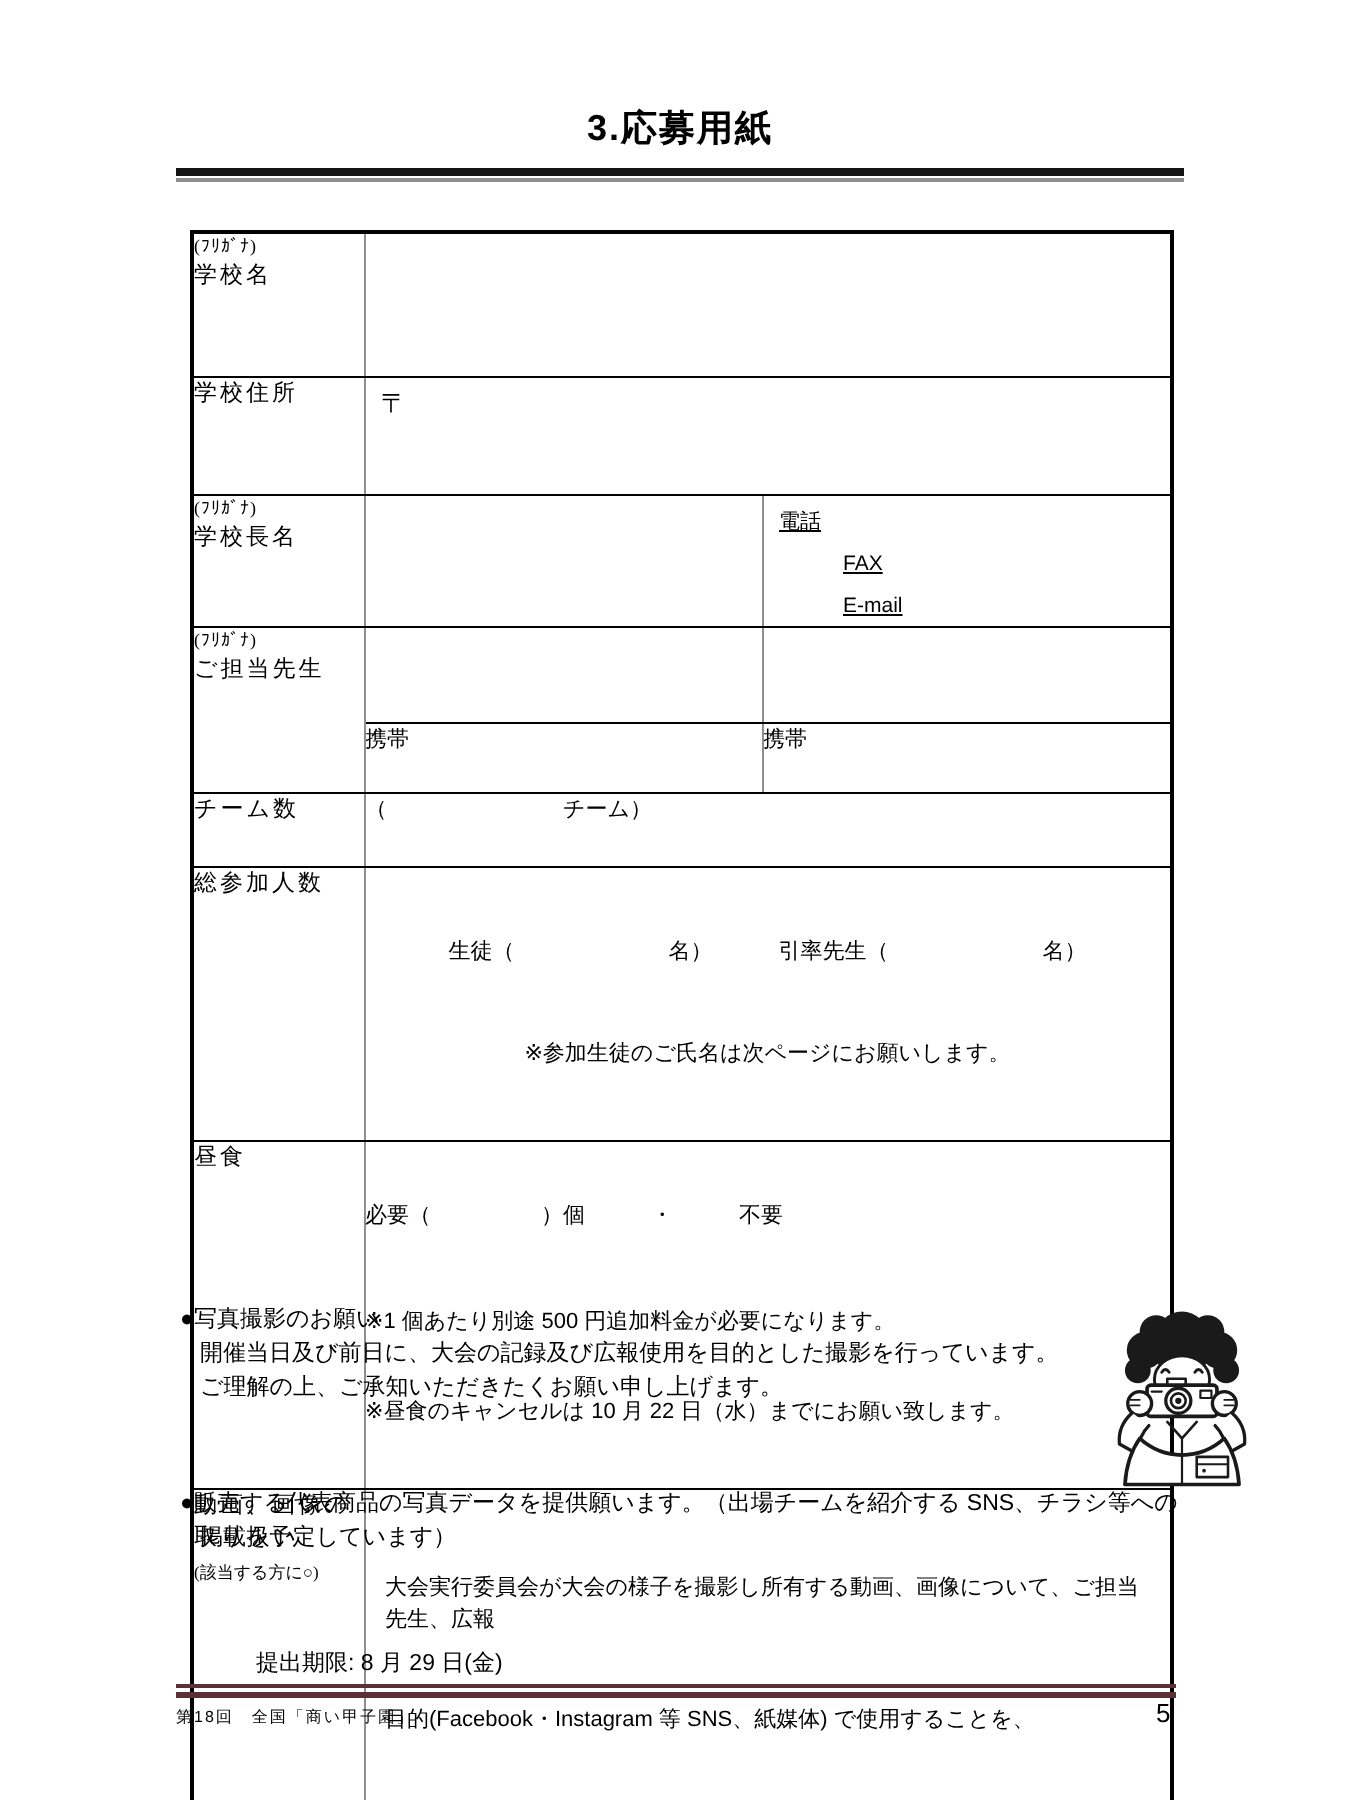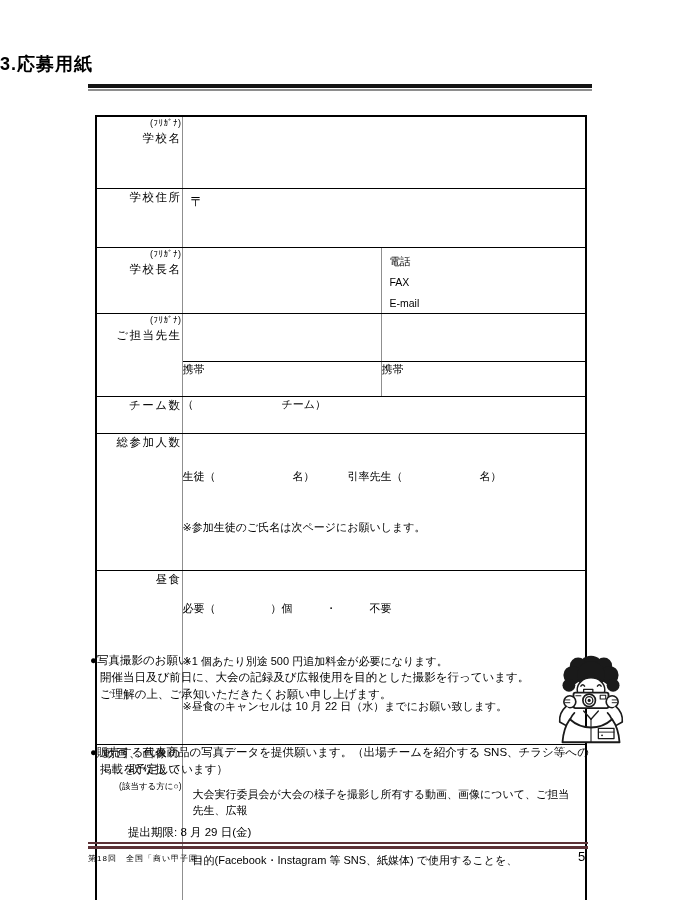--- a/index.html
+++ b/index.html
@@ -3,45 +3,45 @@
 <meta charset="utf-8">
 <style>
   html,body { margin:0; padding:0; background:#fff; }
   .page {
     position:relative; width:680px; height:900px; background:#ffffff;
     font-family:"Liberation Sans","DejaVu Sans",sans-serif; color:#000;
     overflow:hidden;
   }
   .page-title {
     position:absolute; top:52px; left:0; width:100%;
-    font-size:18px; font-weight:bold; letter-spacing:1px;
+    text-align:center; font-size:18px; font-weight:bold; letter-spacing:1px;
   }
   .title-rule-black { position:absolute; left:88px; top:84px; width:504px; height:4px; background:#141414; }
   .title-rule-gray  { position:absolute; left:88px; top:89px; width:504px; height:2px; background:#8e8e8e; }
 
   table.form-table {
     position:absolute; left:95px; top:115px; width:490px;
     border-collapse:collapse; table-layout:fixed;
     border:2px solid #000;
   }
   table.form-table td {
     border-top:1.5px solid #000; border-bottom:1.5px solid #000;
     border-left:1px solid #8f8f8f; border-right:1px solid #8f8f8f;
     padding:0; font-size:11px; vertical-align:top; overflow:hidden;
   }
-  td.label-cell { text-align:right; vertical-align:middle; }
+  td.label-cell { text-align:left; vertical-align:middle;font-family:Liberation Serif, serif; }
   .furigana { font-size:9px; letter-spacing:0.5px; line-height:13px; }
   .label-text { font-size:11.5px; letter-spacing:1.5px; line-height:16px; }
   .label-small { font-size:8.5px; letter-spacing:0; line-height:13px; margin-top:3px; }
   .postal-mark { font-size:13px; padding:4px 0 0 8px; }
-  .contact-line { padding:6px 0 0 8px; font-size:10.5px; line-height:14px; }
-  .contact-line + .contact-line { padding-top:7px; }
+  .contact-line { padding:6px 0 0 8px; font-size:10.5px; line-height:14px;text-decoration:underline; }
+  .contact-line + .contact-line { padding-top:7px;margin-left:32px; }
   .mobile-cell { padding:10px 0 0 8px; font-size:11px; }
   .fill-line { padding:11px 0 0 12px; font-size:11px; white-space:pre-wrap; }
-  .two-line { padding:8px 0 0 12px; font-size:11px; line-height:17px; white-space:pre-wrap; }
+  .two-line { padding:8px 0 0 12px; font-size:11px; line-height:17px; white-space:pre-wrap;text-align:center; }
   .lunch-cell { padding:7px 0 0 12px; font-size:11px; line-height:15px; white-space:pre-wrap; }
   .lunch-first { margin-bottom:8px; }
   .media-body { padding:8px 8px 0 10px; font-size:11px; line-height:16.5px; white-space:pre-wrap; }
 
   .sec-text { position:absolute; font-size:11.5px; line-height:16px; white-space:pre-wrap; }
   .underline-link { text-decoration:underline; }
 
   .clipart { position:absolute; left:545px; top:652px; width:92px; height:94px; }
 
   .footer-rule-top    { position:absolute; left:88px; top:842px; width:500px; height:2px; background:#5c3136; }

